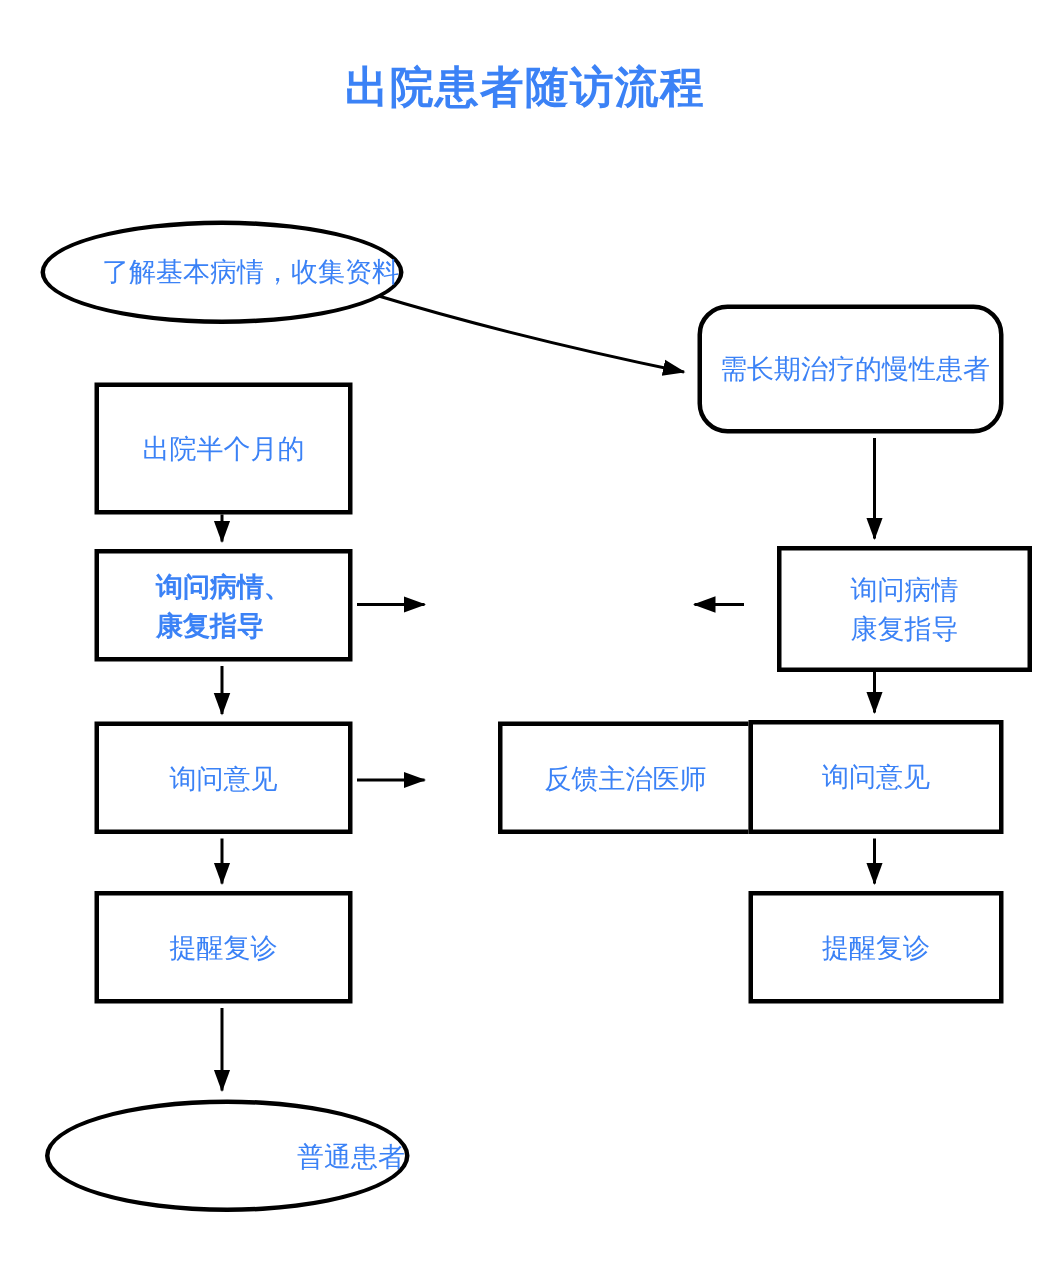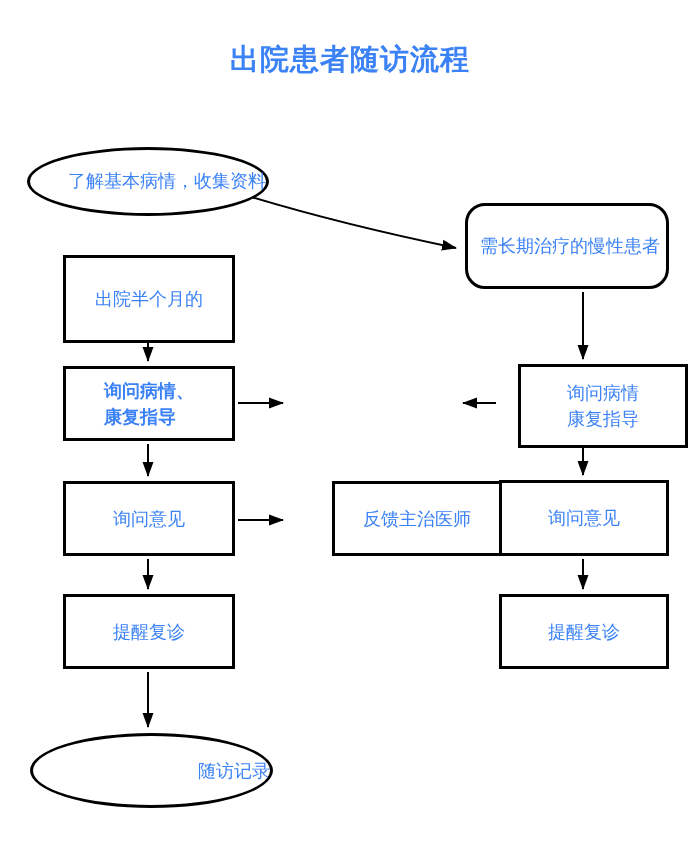--- a/index.html
+++ b/index.html
@@ -125,16 +125,16 @@
 
   <div class="node" style="left:63px; top:594px; width:172px; height:75px;">
     <span>提醒复诊</span>
   </div>
 
   <div class="node" style="left:499px; top:594px; width:170px; height:75px;">
     <span>提醒复诊</span>
   </div>
 
   <div class="node ellipse" style="left:30px; top:733px; width:243px; height:75px;">
-    <span>随访记录</span>
+    <span>普通患者</span>
   </div>
 
 </div>
 
 </body></html>

